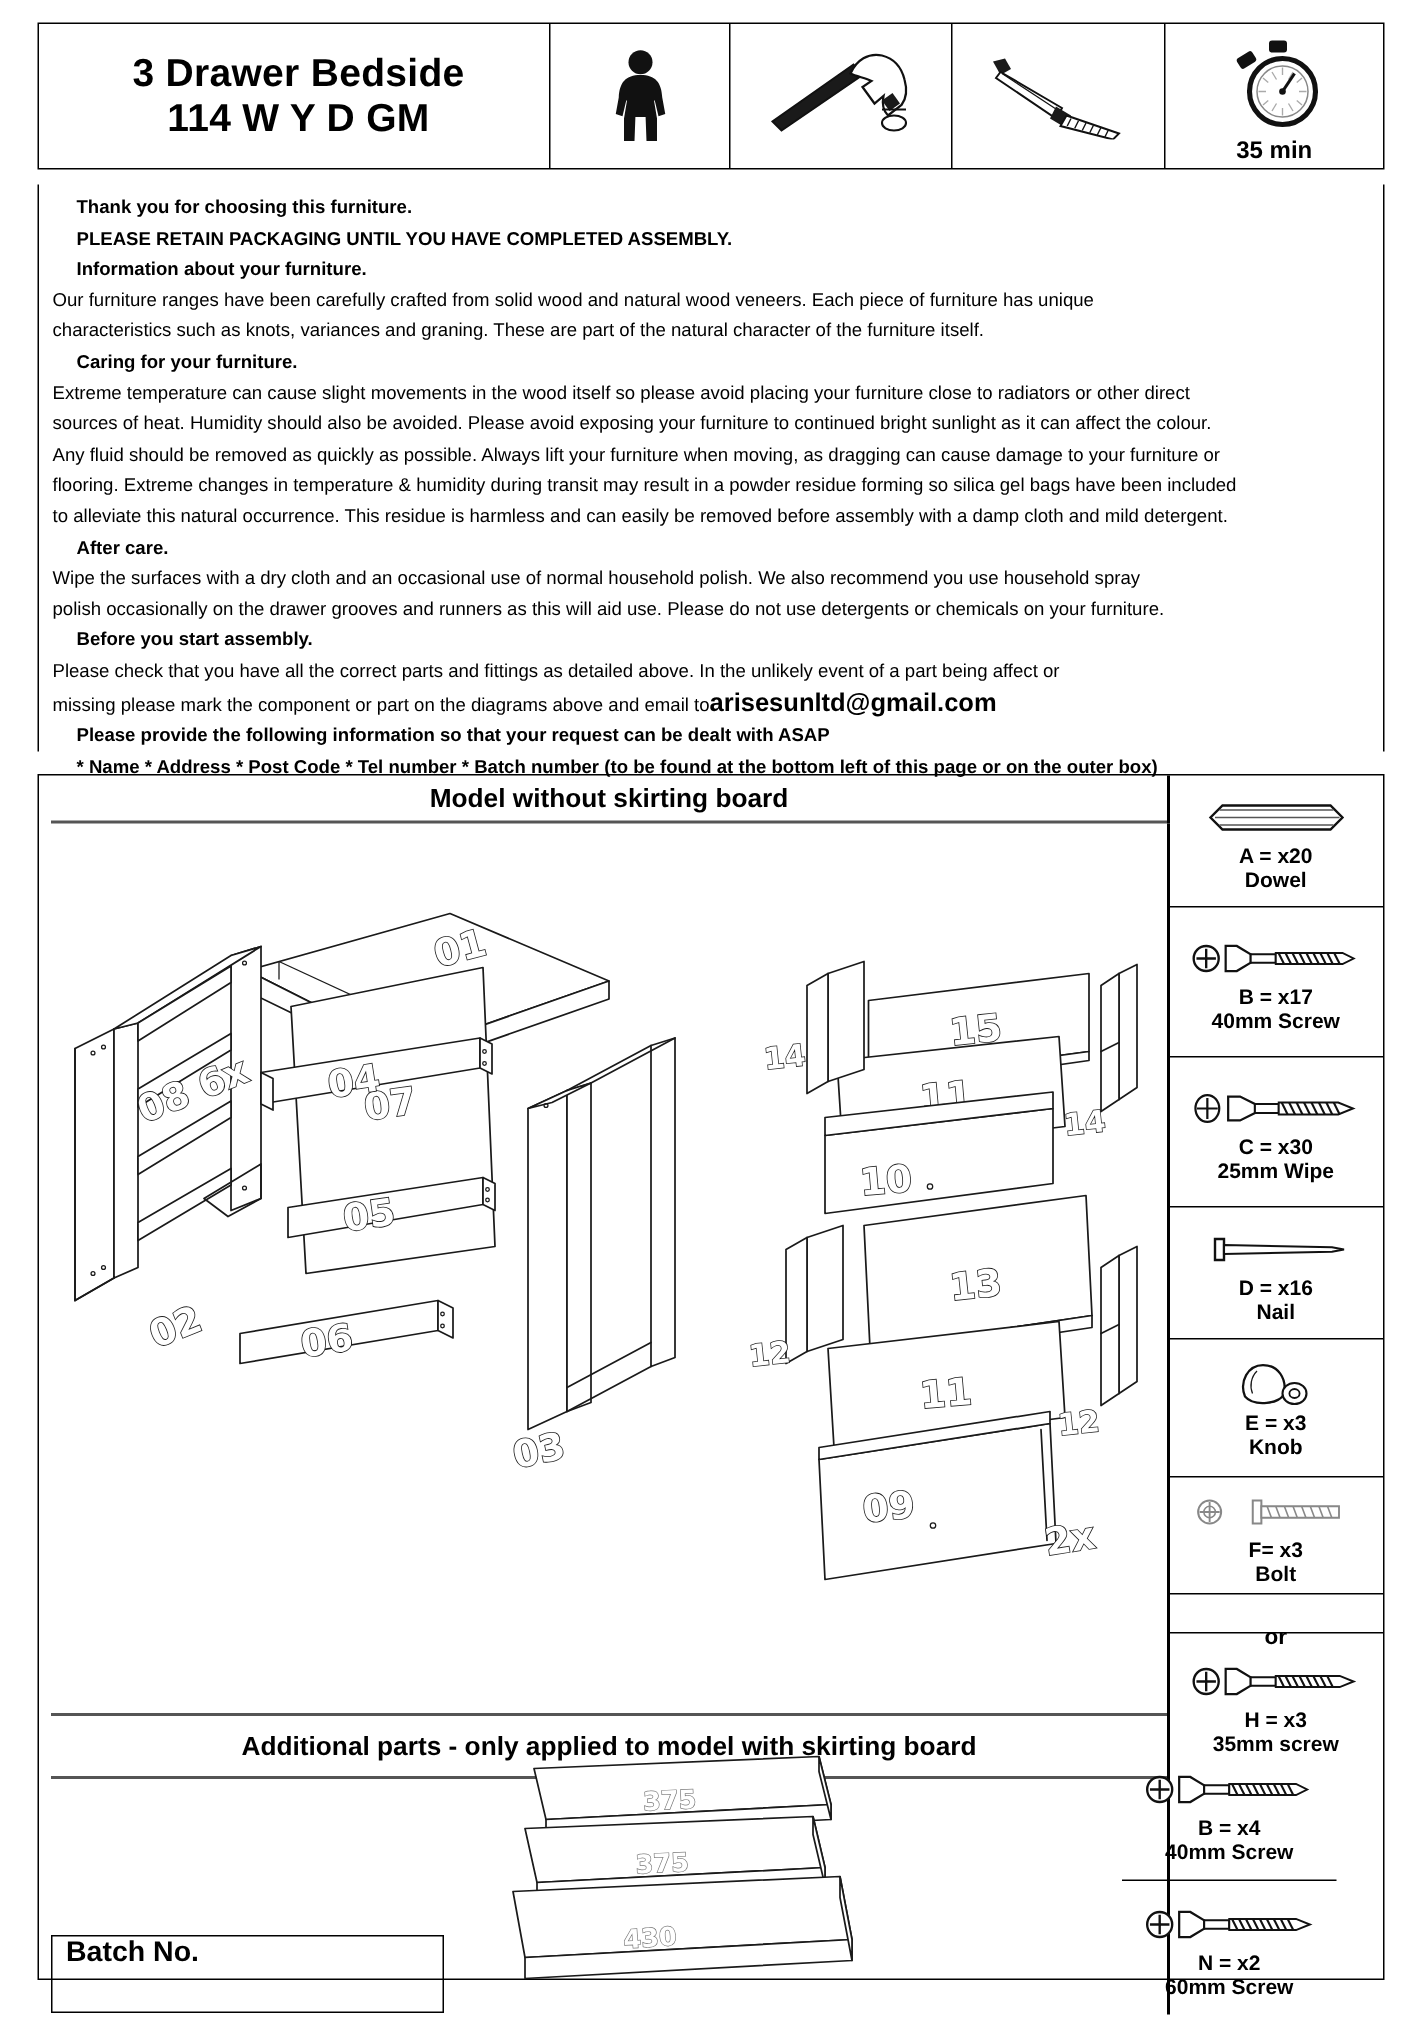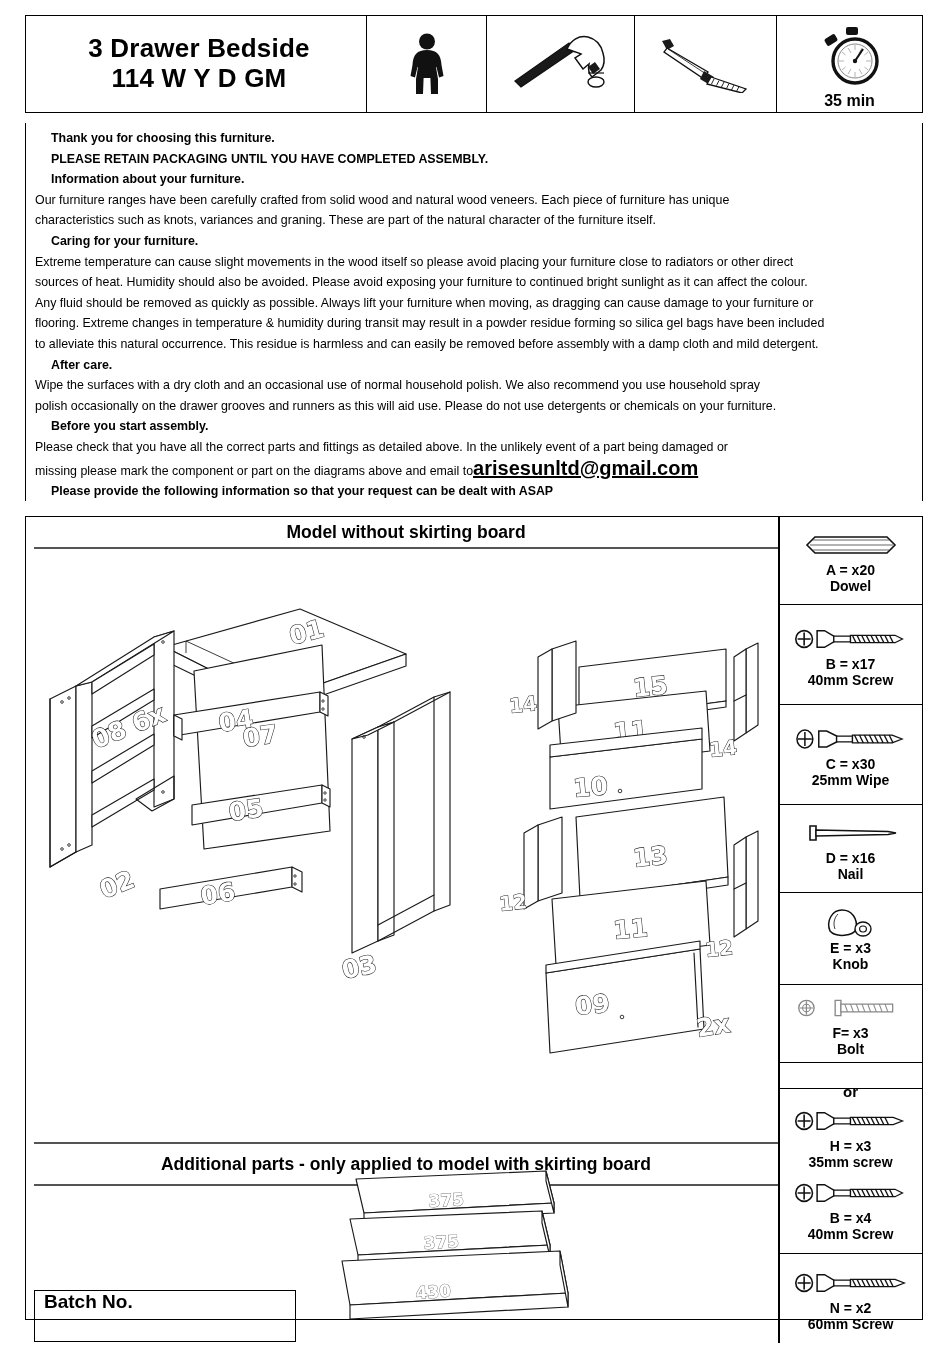--- a/index.html
+++ b/index.html
@@ -23,21 +23,21 @@
   .icon-cell.b4{flex:1;flex-direction:column;}
   .icon-inner{width:100%;height:100%;display:flex;align-items:center;justify-content:center;}
   .time-label{font-size:16px;font-weight:600;margin-top:-4px;padding-bottom:2px;}
 
   
   .info{position:absolute;left:25px;top:123px;width:898px;height:378px;
         border-left:1.5px solid #000;border-right:1.5px solid #000;box-sizing:border-box;
         padding:6px 8px 0 9px;}
   .info p{margin:0 0 1px 0;font-size:12.4px;line-height:19.6px;}
   .info p.b{font-weight:bold;margin-left:16px;}
-  .email{font-weight:bold;font-size:20px;text-decoration:underline;}
+  .email{font-weight:bold;font-size:17px;}
 
   
   .frame{position:absolute;left:25px;top:516px;width:898px;height:804px;
          border:1.6px solid #000;box-sizing:border-box;}
 
   .sec-title{position:absolute;left:8px;top:0;width:744px;height:32px;
              border-bottom:2.2px solid #555;box-sizing:border-box;
              display:flex;align-items:center;justify-content:center;
              font-size:17.5px;font-weight:bold;}
   .sec-title.second{top:625px;height:44px;border-top:2.2px solid #555;border-bottom:2.2px solid #555;}
@@ -52,21 +52,21 @@
   
   .parts{position:absolute;left:753px;top:0;width:143px;height:826px;box-sizing:border-box;}
   .part{box-sizing:border-box;border-bottom:1.5px solid #000;
         display:flex;flex-direction:column;align-items:center;justify-content:center;
         padding:3px 14px;}
   .part .glyph{display:flex;align-items:center;justify-content:center;height:34px;width:100%;}
   .part .lbl{font-size:14px;font-weight:bold;line-height:16px;text-align:center;white-space:nowrap;}
   .part.or{padding:1px 0;}
   .part.or .lbl{font-size:15px;margin-top:32px;}
 
-  .extra-parts{position:absolute;left:753px;top:648px;width:143px;height:178px;box-sizing:border-box;}
+  .extra-parts{position:absolute;left:722px;top:648px;width:143px;height:178px;box-sizing:border-box;}
 
   
   .batch{position:absolute;left:34px;top:1290px;width:262px;height:52px;
          border:1.4px solid #000;box-sizing:border-box;display:flex;
          padding-left:9px;font-size:19px;font-weight:bold;}
 
   svg{display:block;}
   .ln{fill:none;stroke:#1a1a1a;stroke-width:1.15;stroke-linejoin:round;stroke-linecap:round;}
   .ln-t{fill:none;stroke:#1a1a1a;stroke-width:.85;}
   .fillw{fill:#fff;stroke:#1a1a1a;stroke-width:1.15;stroke-linejoin:round;}
@@ -167,23 +167,24 @@
     <p class="b">Caring for your furniture.</p>
     <p>Extreme temperature can cause slight movements in the wood itself so please avoid placing your furniture close to radiators or other direct</p>
     <p>sources of heat. Humidity should also be avoided. Please avoid exposing your furniture to continued bright sunlight as it can affect the colour.</p>
     <p>Any fluid should be removed as quickly as possible. Always lift your furniture when moving, as dragging can cause  damage to your furniture or</p>
     <p>flooring. Extreme changes in temperature &amp; humidity during transit may result in a powder residue forming so silica gel bags have been included</p>
     <p>to alleviate this natural occurrence. This residue is harmless and can easily be removed before assembly with a damp cloth and mild detergent.</p>
     <p class="b">After care.</p>
     <p>Wipe the surfaces with a dry cloth and an occasional use of normal household polish. We also recommend you use household spray</p>
     <p>polish occasionally on the drawer grooves and runners as this will aid use. Please do not use detergents or chemicals on your furniture.</p>
     <p class="b">Before you start assembly.</p>
-    <p>Please check that you have all the correct parts and fittings as detailed above. In the unlikely event of a part being damaged or</p>
+    <p>Please check that you have all the correct parts and fittings as detailed above. In the unlikely event of a part being affect or</p>
     <p><span>missing please mark  the component or part on the diagrams above and email to</span><span class="email">arisesunltd@gmail.com</span>&nbsp;</p>
     <p class="b">Please provide the following information so that your request can be dealt with ASAP</p>
+    <p class="b">* Name * Address * Post Code * Tel number * Batch number (to be found at the bottom left of this page or on the outer box)</p>
   </div>
 
   <div class="frame">
 
     <div class="sec-title">Model without skirting board</div>
     <div class="vdiv2"></div>
     <div class="vdiv"></div>
 
     <div class="diagram-area">
       <svg width="744" height="572" viewBox="0 0 744 572">

